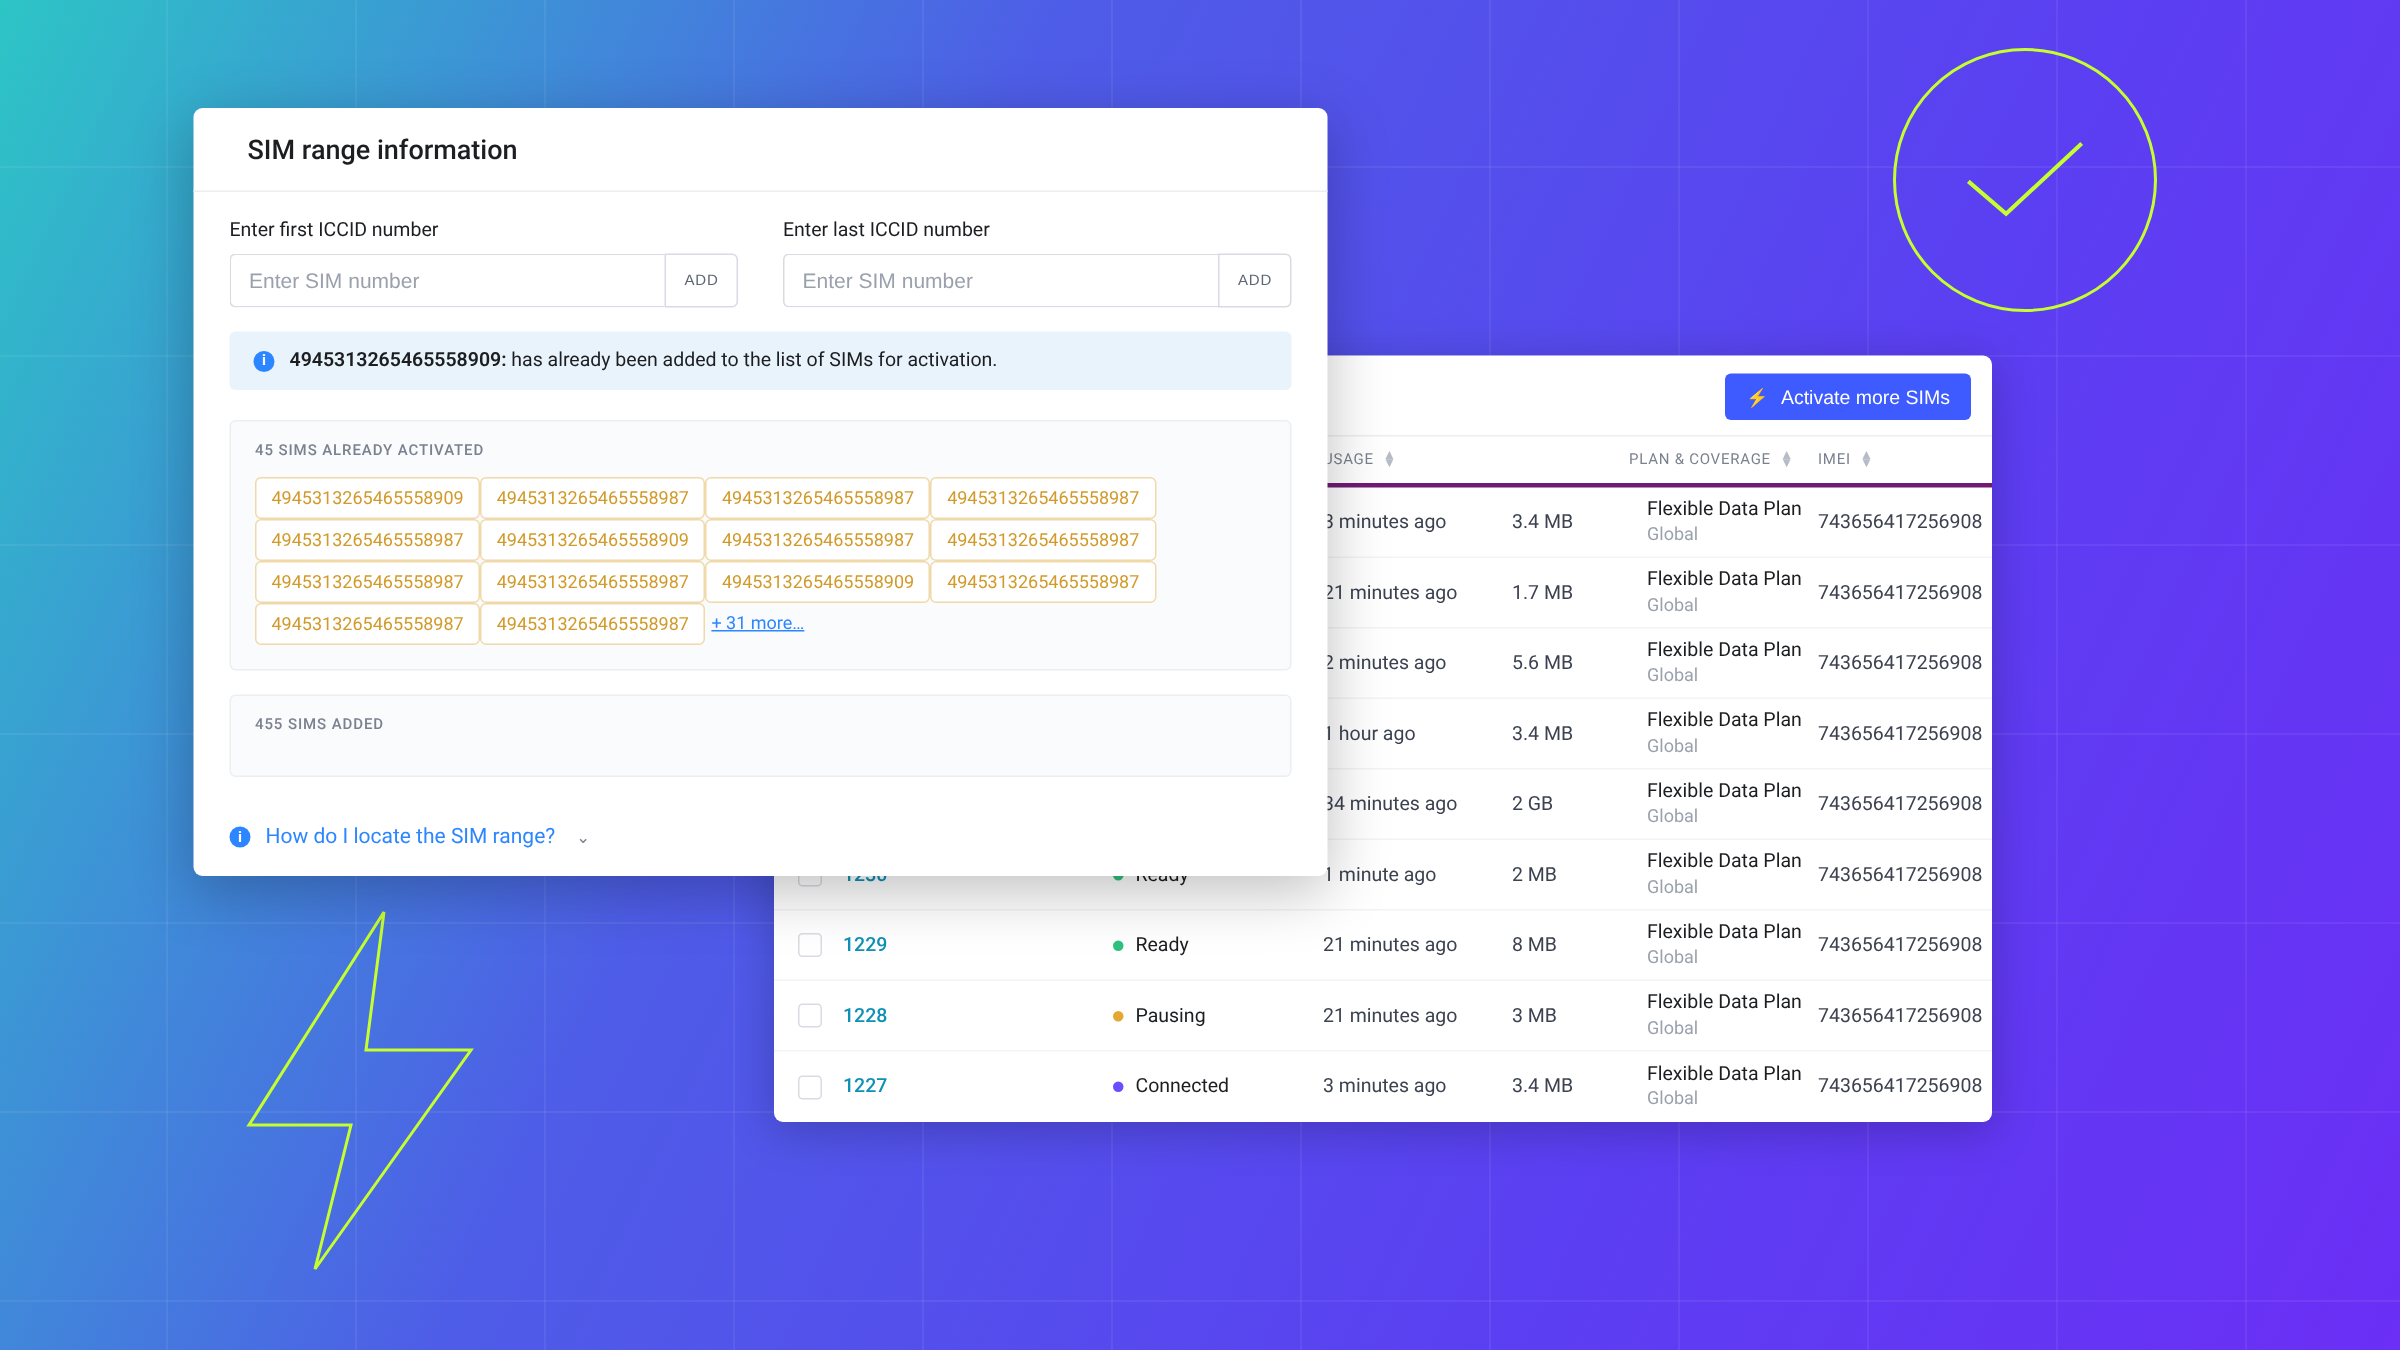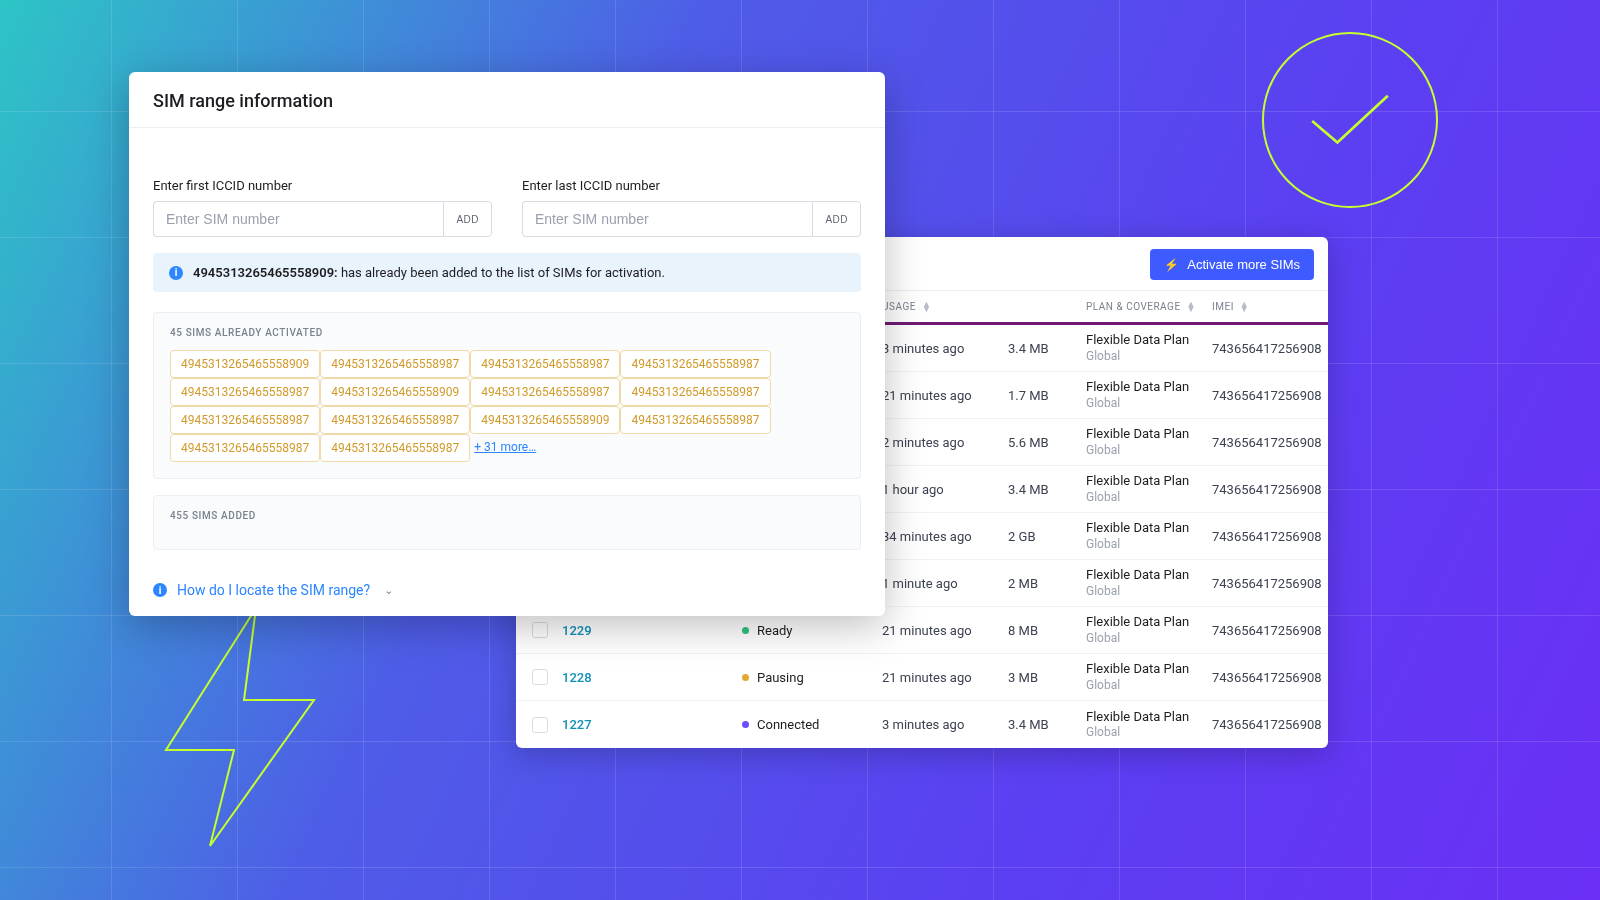--- a/index.html
+++ b/index.html
@@ -28,26 +28,26 @@
   position: absolute; bottom: 48px; left: 148px;
   width: 180px; height: 250px;
 }
 .modal {
   position: absolute; top: 72px; left: 129px;
   width: 756px; background: #fff;
   border-radius: 6px;
   box-shadow: 0 10px 40px rgba(0,0,0,.25);
   z-index: 10;
 }
-.modal-header { padding: 18px 24px 16px; border-bottom: 1px solid #eceef2; }
+.modal-header { padding: 18px 36px 16px; border-bottom: 1px solid #eceef2; }
 .modal-title { font-size: 18px; font-weight: 500; color: #1c1e21; }
 .modal-body { padding: 18px 24px 0; }
 .input-row { display: flex; gap: 30px; margin-bottom: 16px; }
 .input-group { flex: 1; }
-.input-label { font-size: 13px; color: #1c1e21; margin-bottom: 8px; display: block; margin-top: 32px; }
+.input-label { font-size: 13px; color: #1c1e21; margin-bottom: 8px; display: block; }
 .input-wrap { display: flex; }
 .input-wrap input {
   flex: 1; height: 36px; padding: 0 12px;
   border: 1px solid #d7dbe2; border-right: none;
   border-radius: 4px 0 0 4px; font-size: 14px; color: #1c1e21;
 }
 .input-wrap input::placeholder { color: #9aa1ad; }
 .add-btn {
   height: 36px; padding: 0 12px;
   border: 1px solid #d7dbe2; background: #fff;
@@ -133,21 +133,21 @@
 .cb {
   width: 16px; height: 16px; border: 1px solid #d7dbe2; border-radius: 3px; background:#fff;
   margin-left: 16px; cursor:pointer;
 }
 .sim-id { color: #0f90b5; font-weight: 500; }
 .status { display: flex; align-items: center; gap: 8px; }
 .dot { width: 7px; height: 7px; border-radius: 50%; }
 .dot.green { background: #2ec27e; }
 .dot.amber { background: #e2a833; }
 .dot.purple { background: #6b4cff; }
-.plan { display: flex; flex-direction: column; line-height: 1.25; }
+.plan { display: flex; flex-direction: column; line-height: 1.25; margin-left: 12px; }
 .plan .sub { font-size: 12px; color: #9aa1ad; }
 .td-last, .td-usage, .td-imei { color: #3c4250; }
 .ghost-card {
   position: absolute; top: 155px; left: 190px;
   width: 320px; height: 370px; background: #fff;
   border-radius: 6px; box-shadow: 0 6px 20px rgba(0,0,0,.15);
   z-index: 1;
 }
 </style>
 </head>

